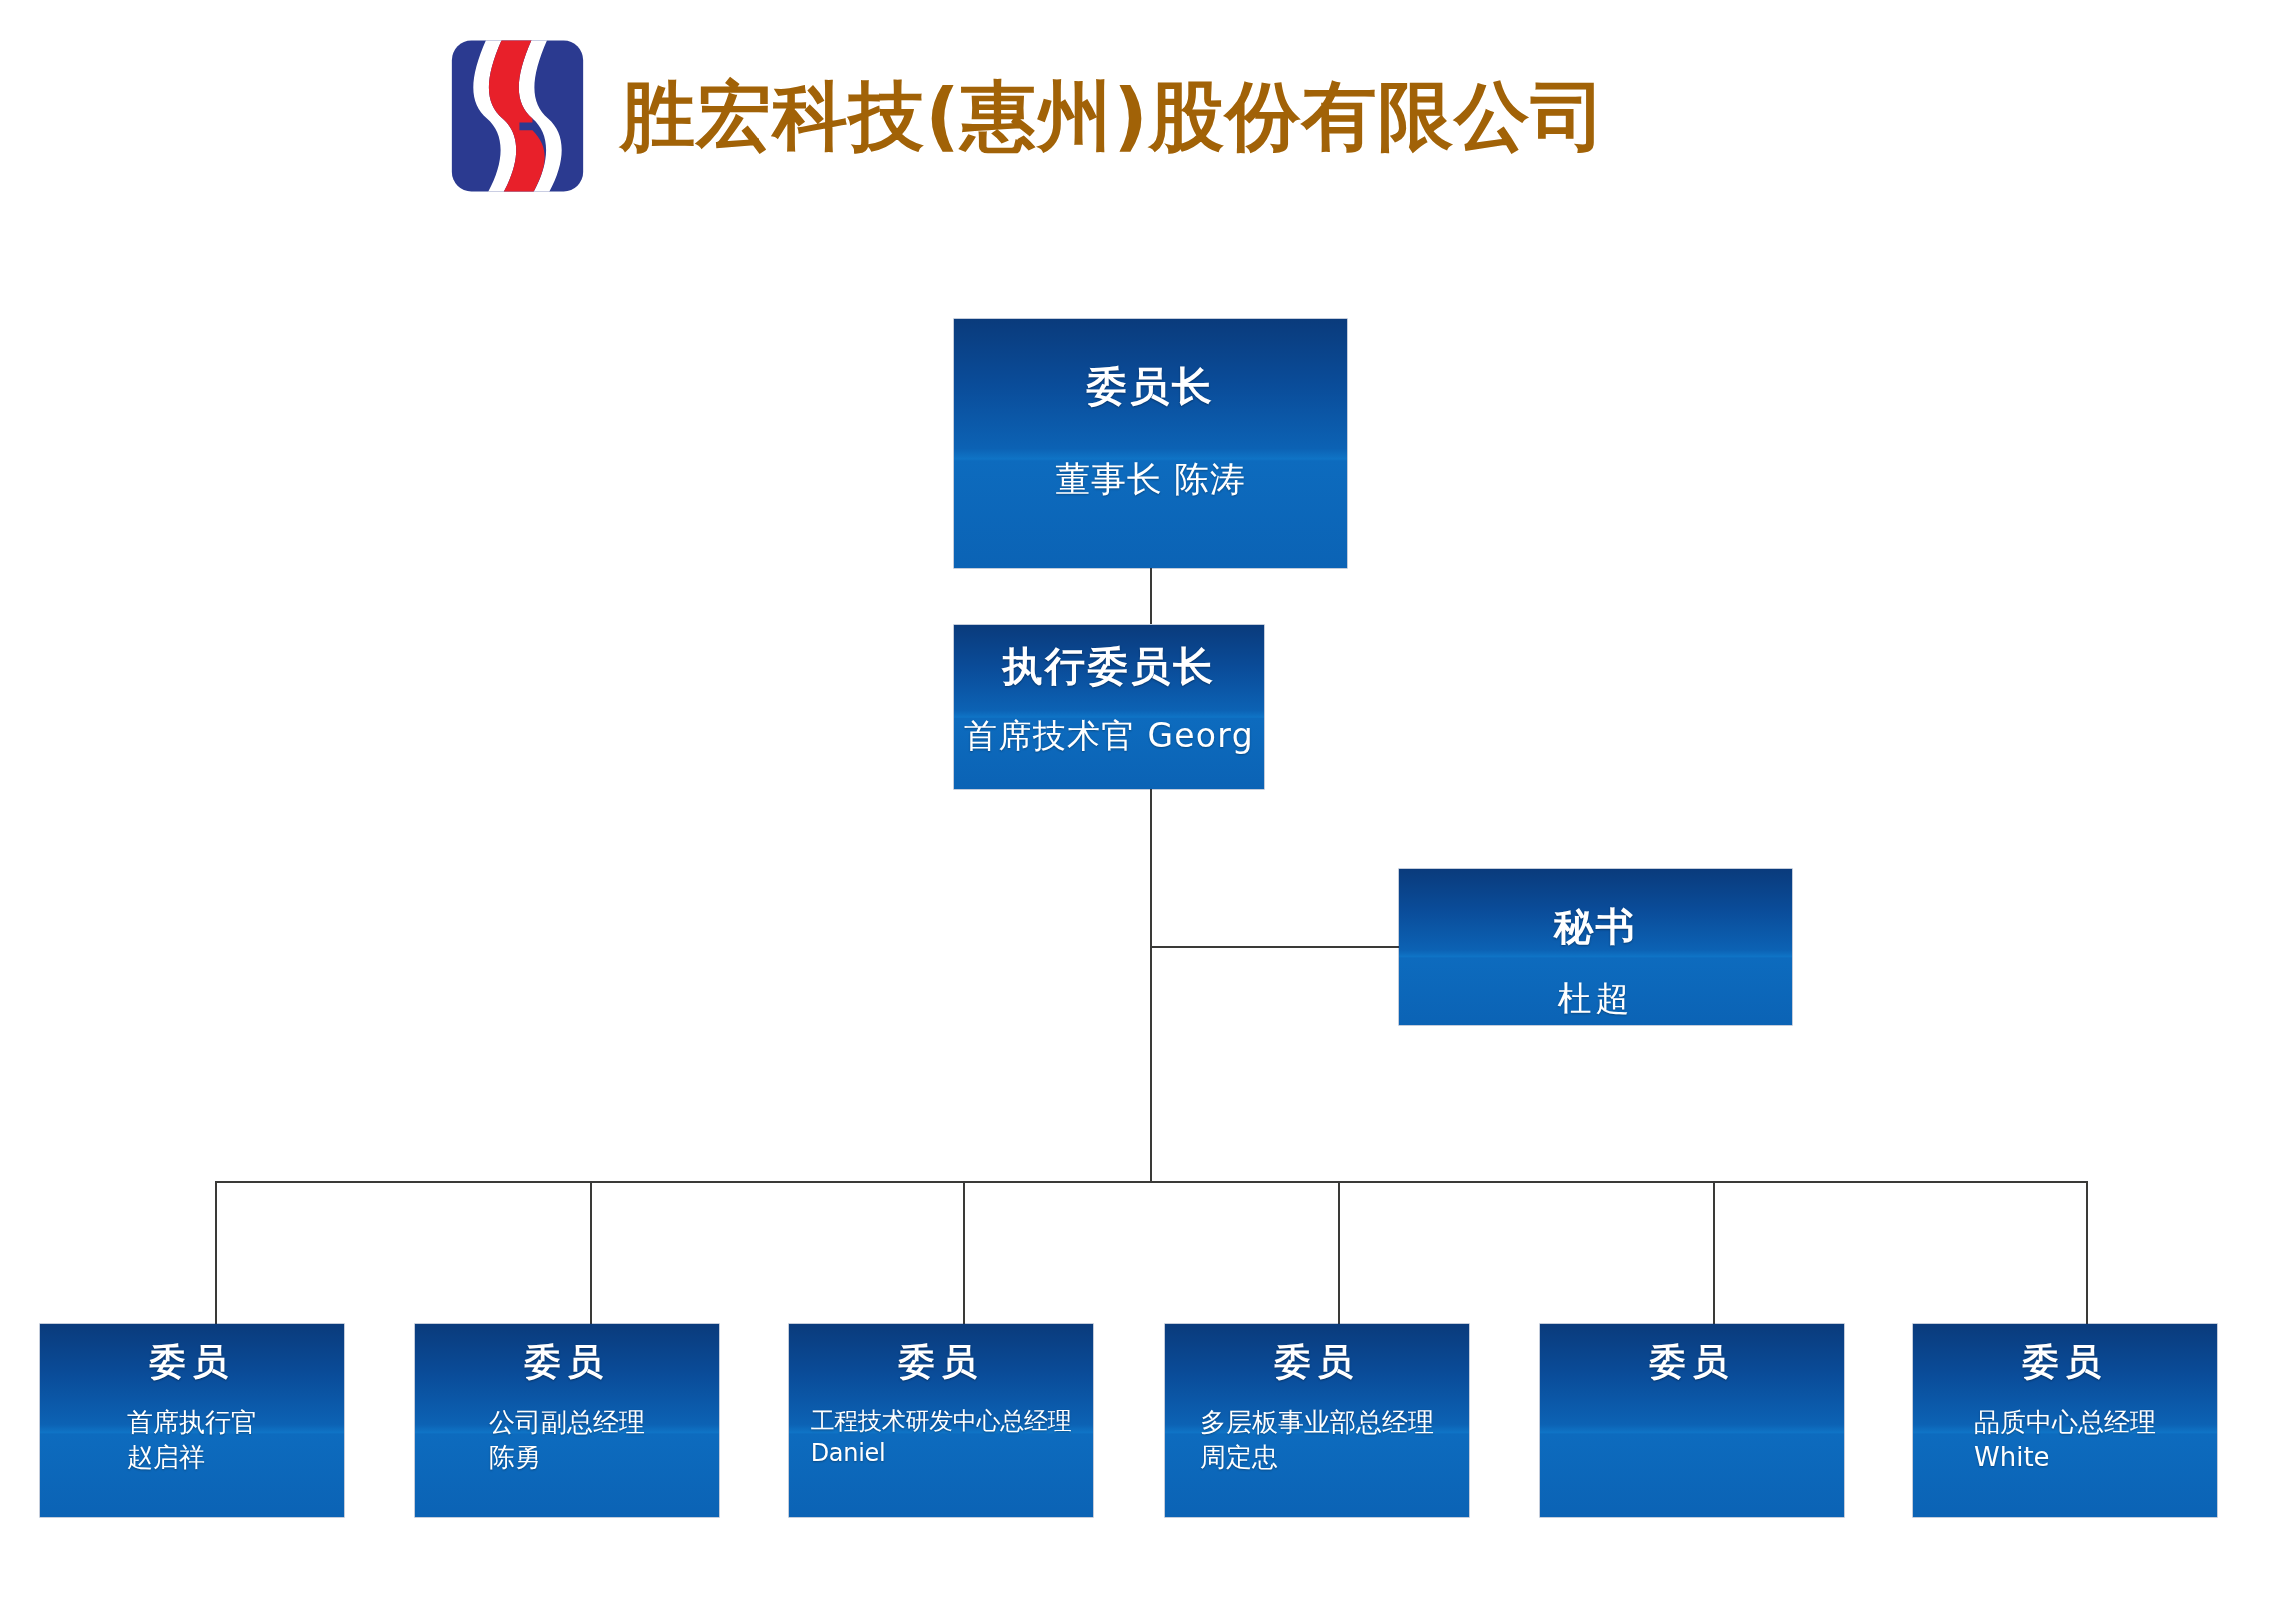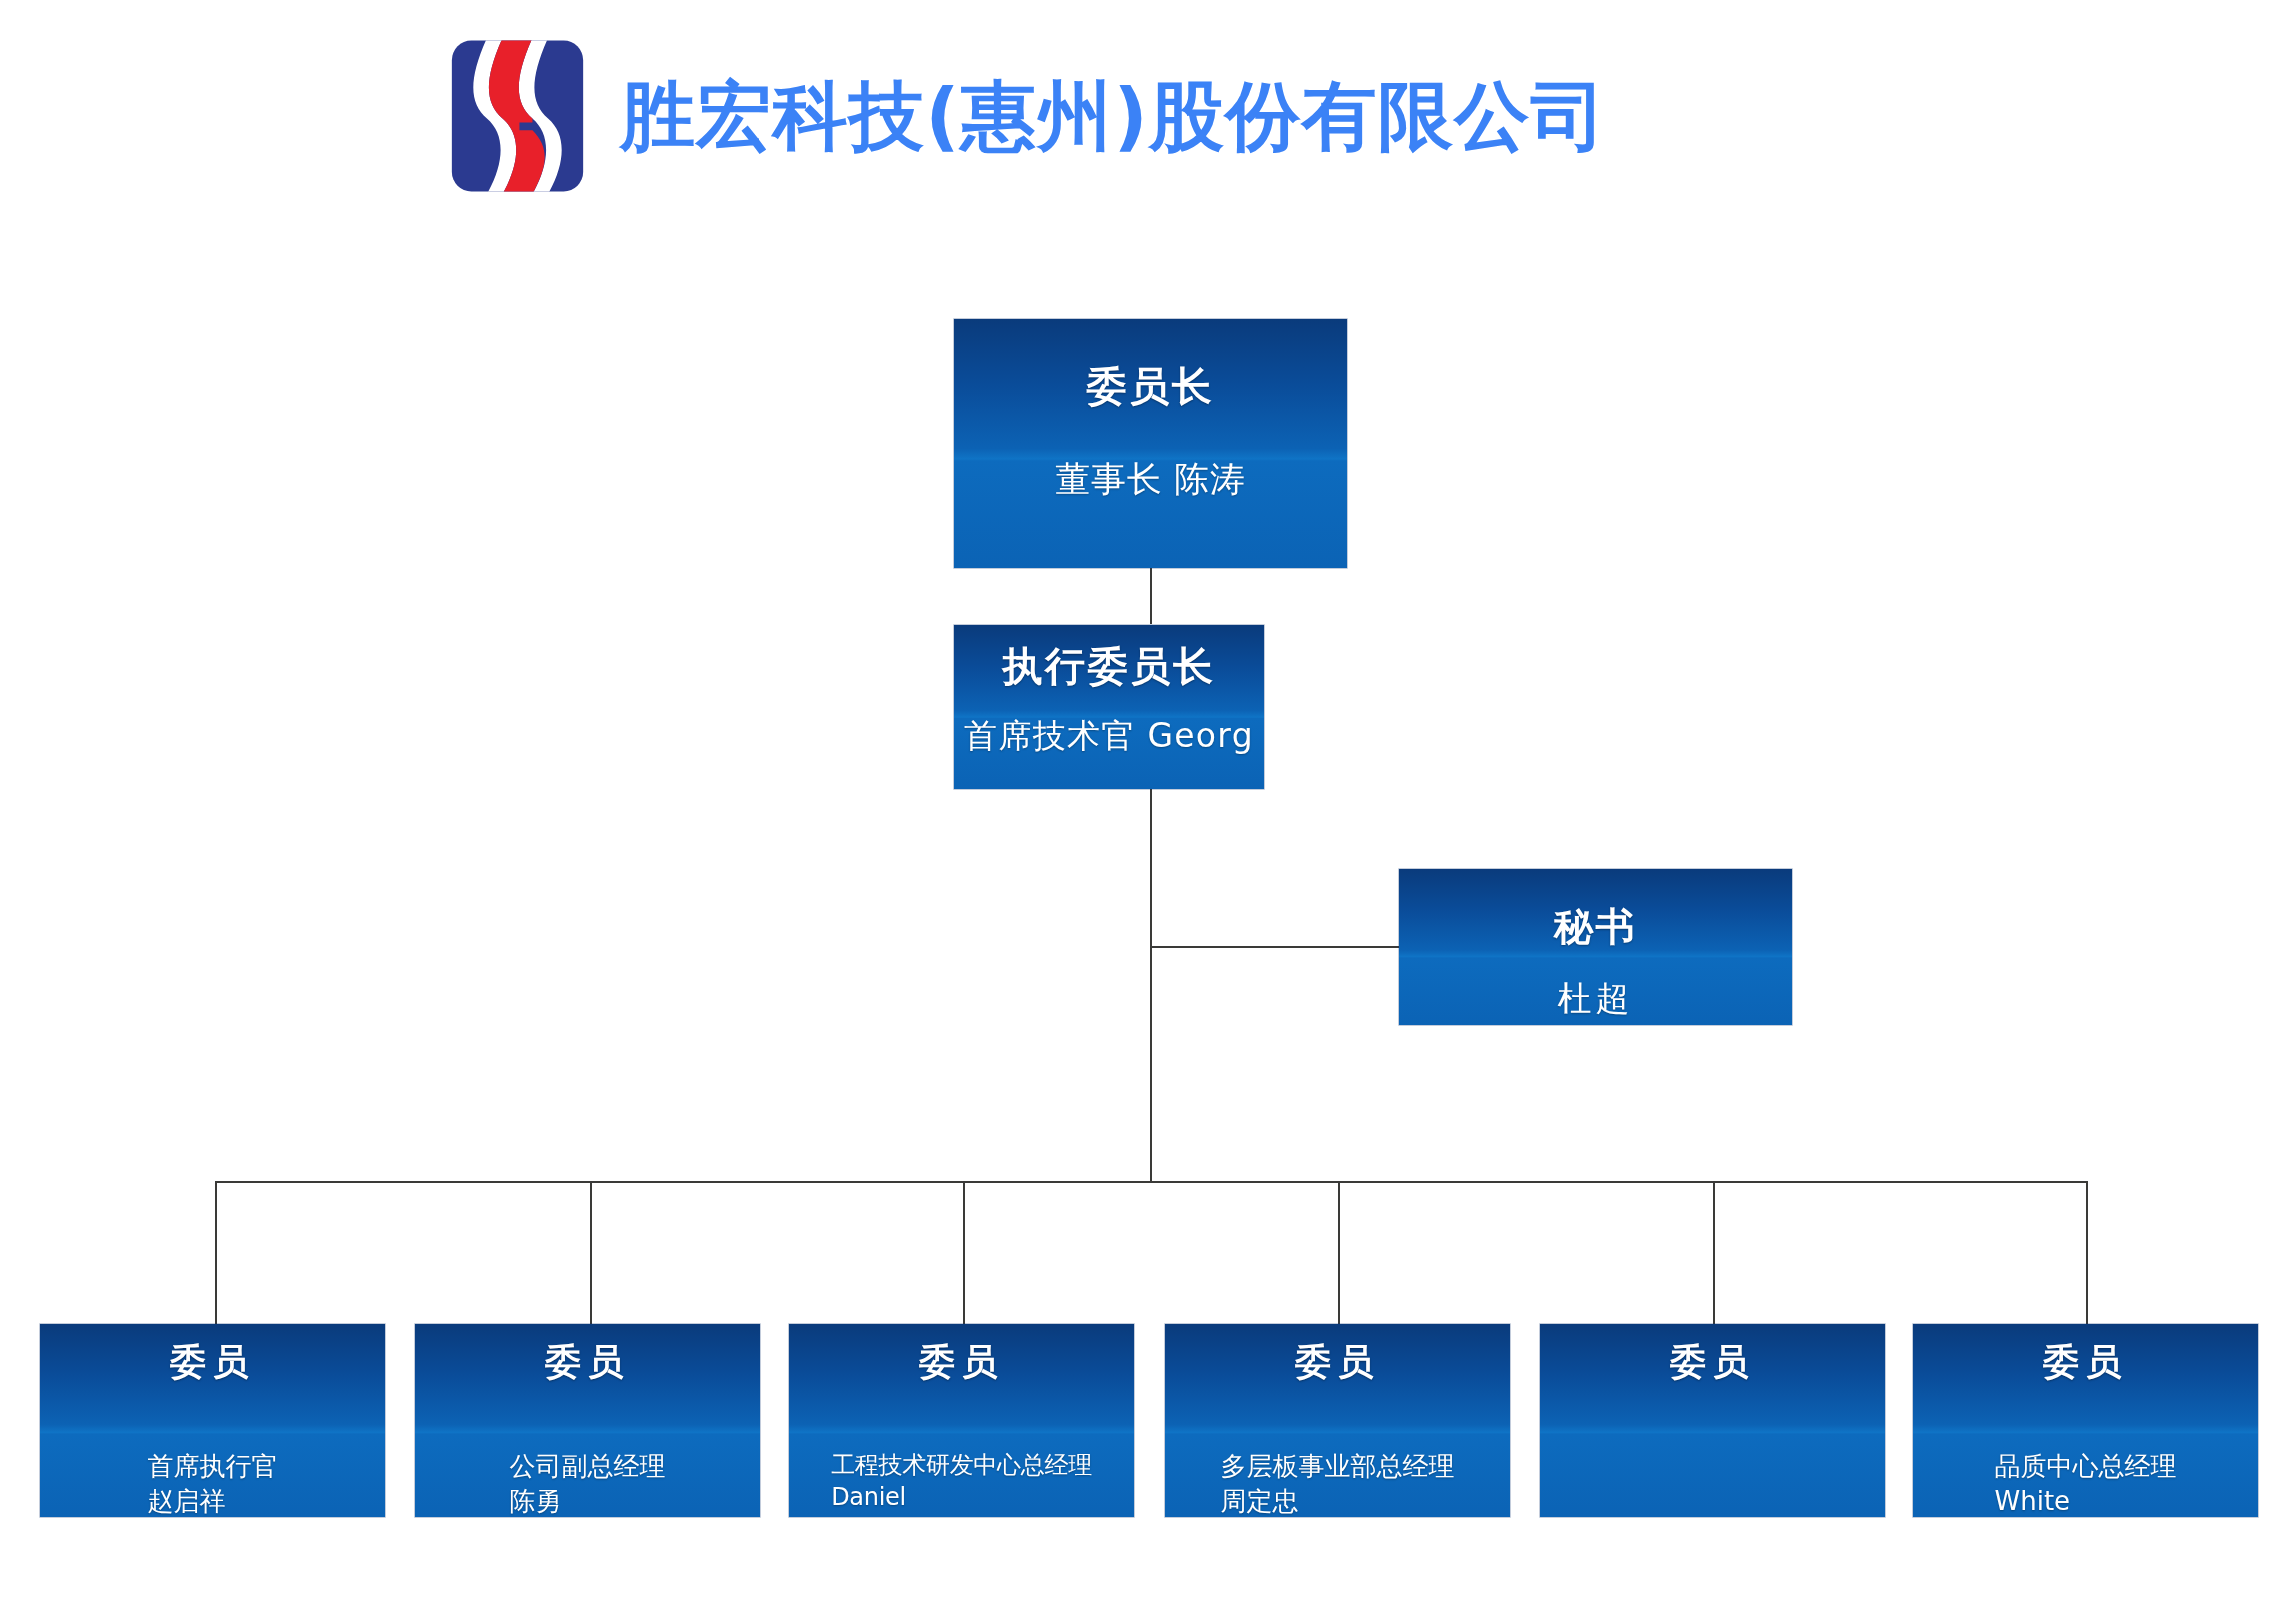--- a/index.html
+++ b/index.html
@@ -12,21 +12,21 @@
   }
   #page { position:relative; width:2284px; height:1616px; background:#fff; }
 
   
   #header { position:absolute; left:449px; top:38px; display:flex; align-items:center; }
   #logo { width:137px; height:156px; flex:0 0 auto; position:relative; }
   #logo svg { display:block; width:137px; height:156px; }
   #brand { margin-left:34px; }
   #brand-cn {
     font-size:75px; line-height:1.02; font-weight:bold;
-    color:#3b82f6; letter-spacing:1.3px; white-space:nowrap;
+    color:#a16207; letter-spacing:1.3px; white-space:nowrap;
     font-family:"DejaVu Sans","Liberation Sans",sans-serif;
   }
   #brand-en {
     margin-top:13px;
     font-size:29px; line-height:1.0; font-weight:bold;
     color:#4a4a48; letter-spacing:6.2px; white-space:nowrap;
     font-family:"DejaVu Sans Mono","Liberation Mono",monospace;
   }
 
   
@@ -72,21 +72,21 @@
 
   #node-exec    { left:954px; top:625px;  width:310px; height:164px; }
   #node-exec .title { font-size:40px; margin-top:14.3px; }
   #node-exec .sub   { font-size:33px; margin-top:19.5px; letter-spacing:1.3px; }
 
   #node-sec     { left:1399px; top:869px; width:393px; height:156px; }
   #node-sec .title { font-size:39px; margin-top:31px; }
   #node-sec .sub   { font-size:34px; margin-top:22px; letter-spacing:3.9px; }
 
   
-  .member { top:1324px; width:345px; height:193px;gap:44px; }
+  .member { top:1324px; width:304px; height:193px; }
   .member .title { font-size:36px; margin-top:14.3px; letter-spacing:6.5px; }
   .member .sub   { font-size:26px; margin-top:18px; line-height:1.34; letter-spacing:0px; }
   .member .sub.small { font-size:24px; letter-spacing:-0.3px; }
 
   #member-0 { left:40px;   }
   #member-1 { left:415px;  }
   #member-2 { left:789px; }
   #member-3 { left:1165px; }
   #member-4 { left:1540px; }
   #member-5 { left:1913px; }

